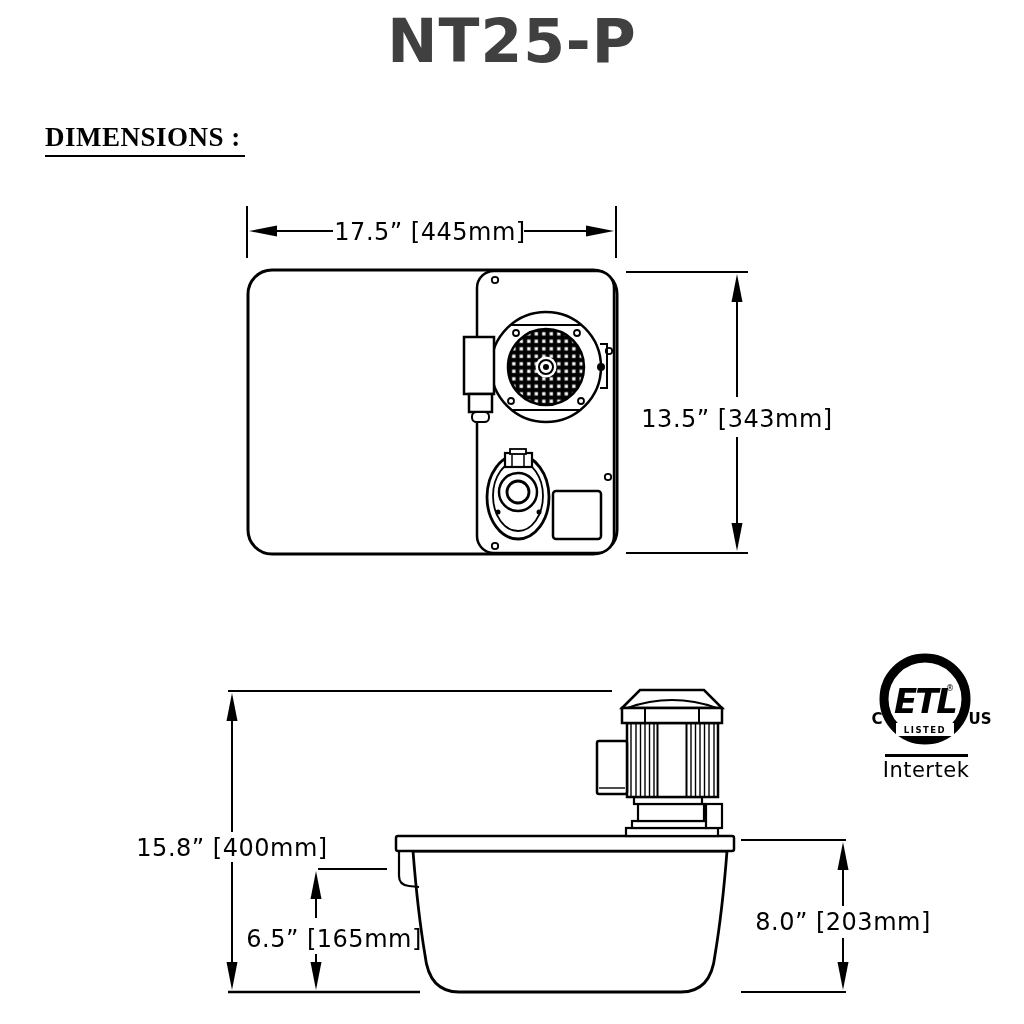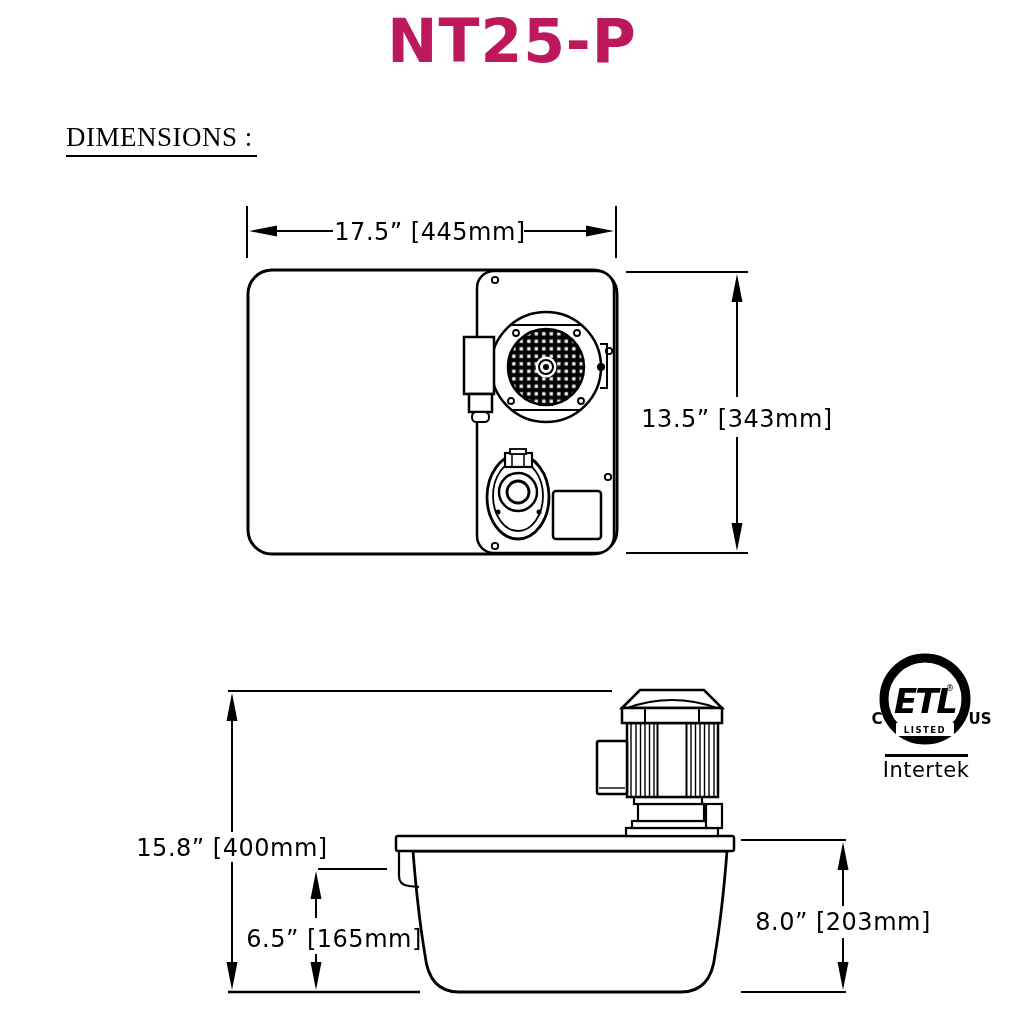--- a/index.html
+++ b/index.html
@@ -1,23 +1,23 @@
 <!DOCTYPE html>
 <html><head>
 <meta charset="utf-8">
 <style>
   html,body{margin:0;padding:0;background:#fff;}
   .page{position:relative;width:1024px;height:1024px;background:#fff;overflow:hidden;
         font-family:"DejaVu Sans",sans-serif;color:#000;}
   .title{position:absolute;top:6px;left:0;width:100%;text-align:center;
          font-family:"DejaVu Sans",sans-serif;font-weight:bold;font-size:60px;
-         letter-spacing:1px;color:#be185d;}
+         letter-spacing:1px;color:#404040;}
   .dims-heading{position:absolute;left:45px;top:122px;
-         font-family:"Liberation Serif",serif;font-weight:normal;font-size:27px;
-         letter-spacing:.5px;border-bottom:2.5px solid #000;padding:0 4px 2px 0;margin-left:21px;}
+         font-family:"Liberation Serif",serif;font-weight:bold;font-size:27px;
+         letter-spacing:.5px;border-bottom:2.5px solid #000;padding:0 4px 2px 0;}
   svg.drawing{position:absolute;left:0;top:0;}
   
   .s14{stroke-width:1.4px}.s15{stroke-width:1.5px}.s18{stroke-width:1.8px}
   .s2{stroke-width:2px}.s22{stroke-width:2.2px}.s25{stroke-width:2.5px}
   .s28{stroke-width:2.8px}.s3{stroke-width:3px}
   .wf{fill:#fff}
   .arrow{fill:#000;stroke:none}
   .dim-text{font-family:"DejaVu Sans",sans-serif;font-size:24px;fill:#000;stroke:none;letter-spacing:.5px}
   .etl-mark{font-family:"DejaVu Sans",sans-serif;font-size:34px;font-weight:bold;font-style:italic;fill:#000;stroke:none;letter-spacing:-2px}
   .etl-side{font-family:"DejaVu Sans",sans-serif;font-size:15px;font-weight:bold;fill:#000;stroke:none}

